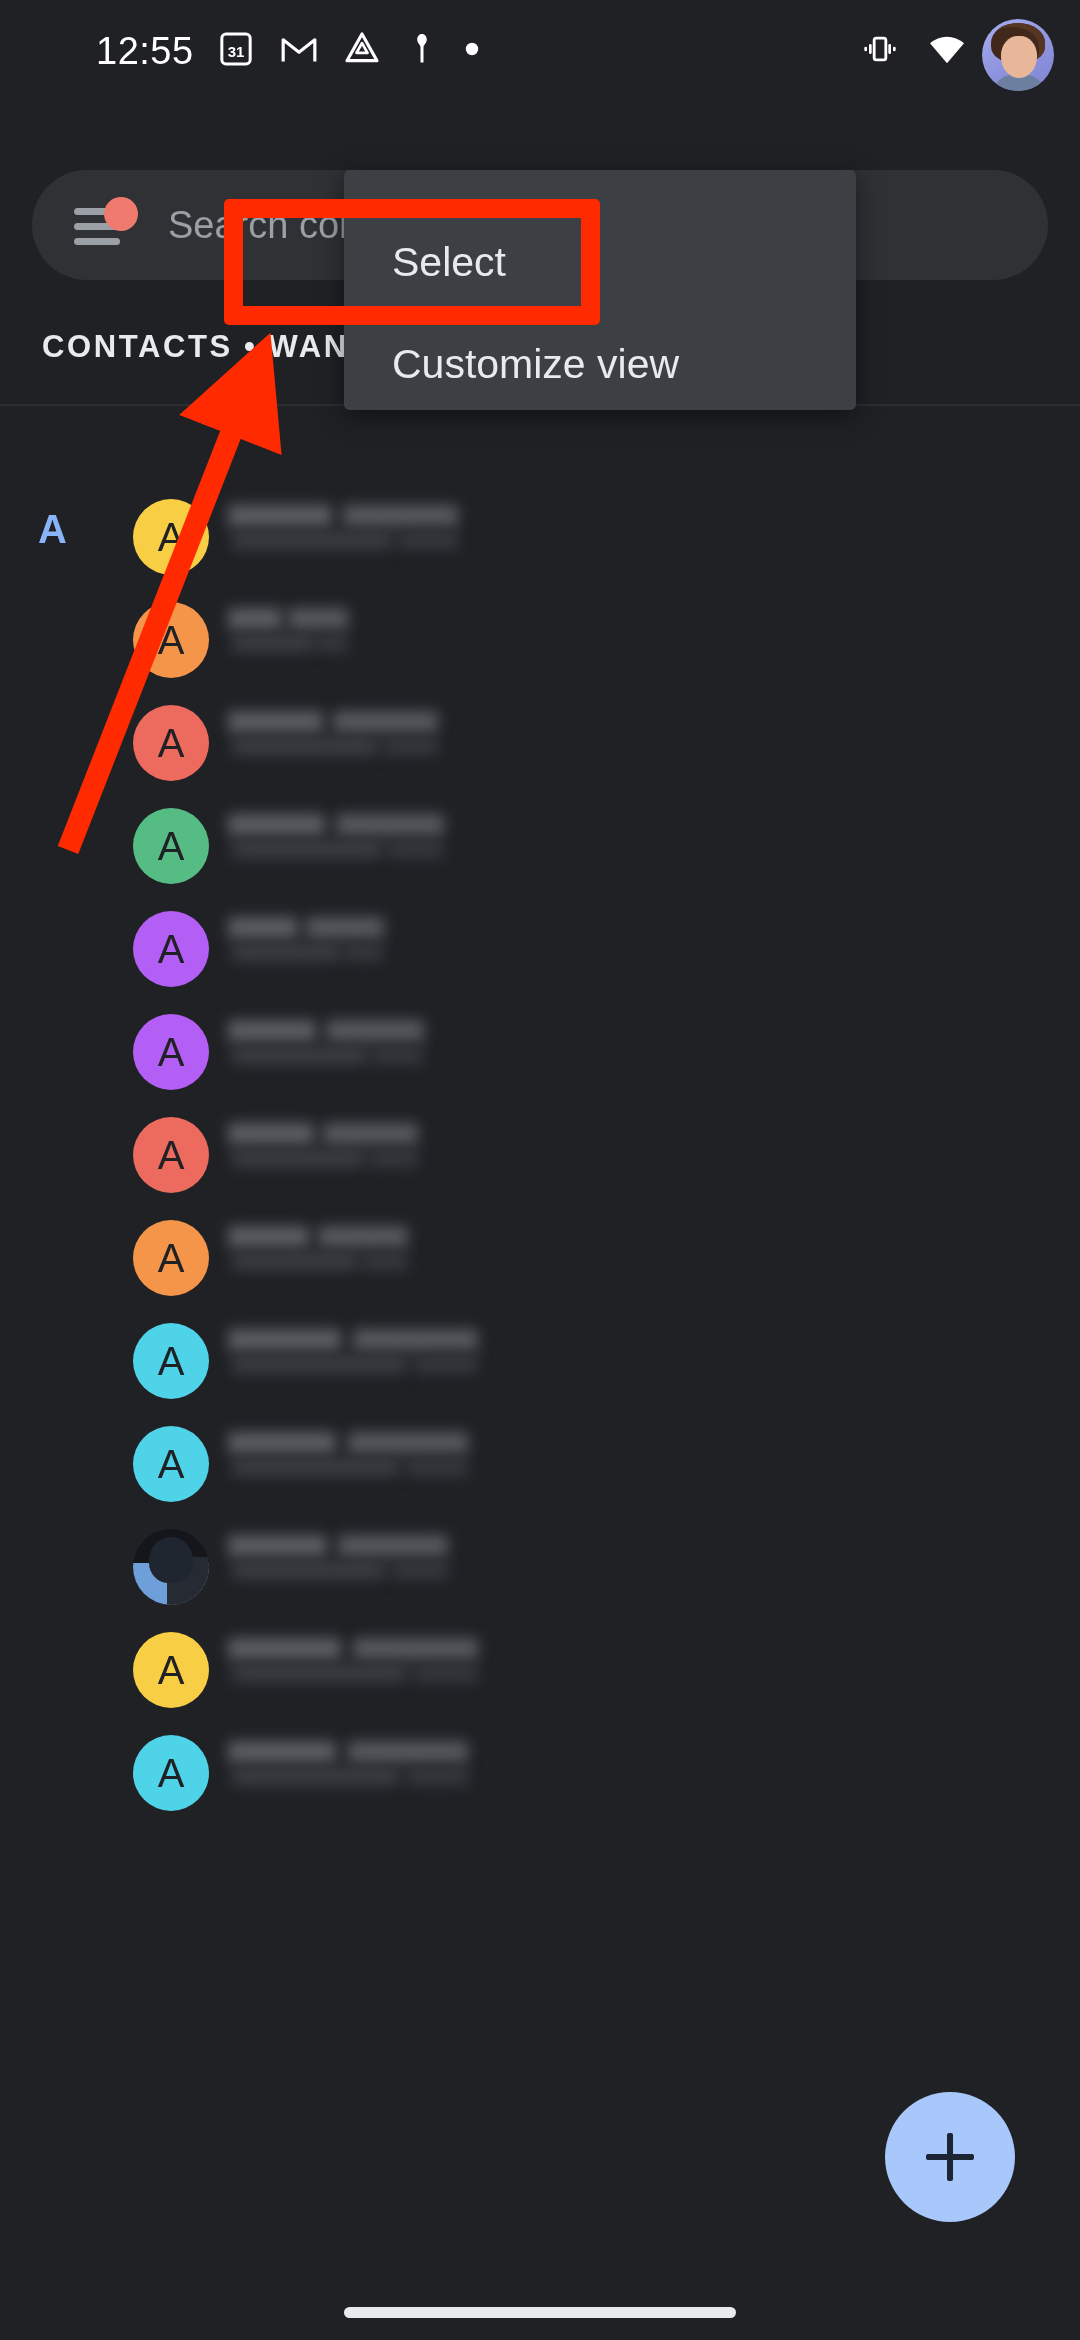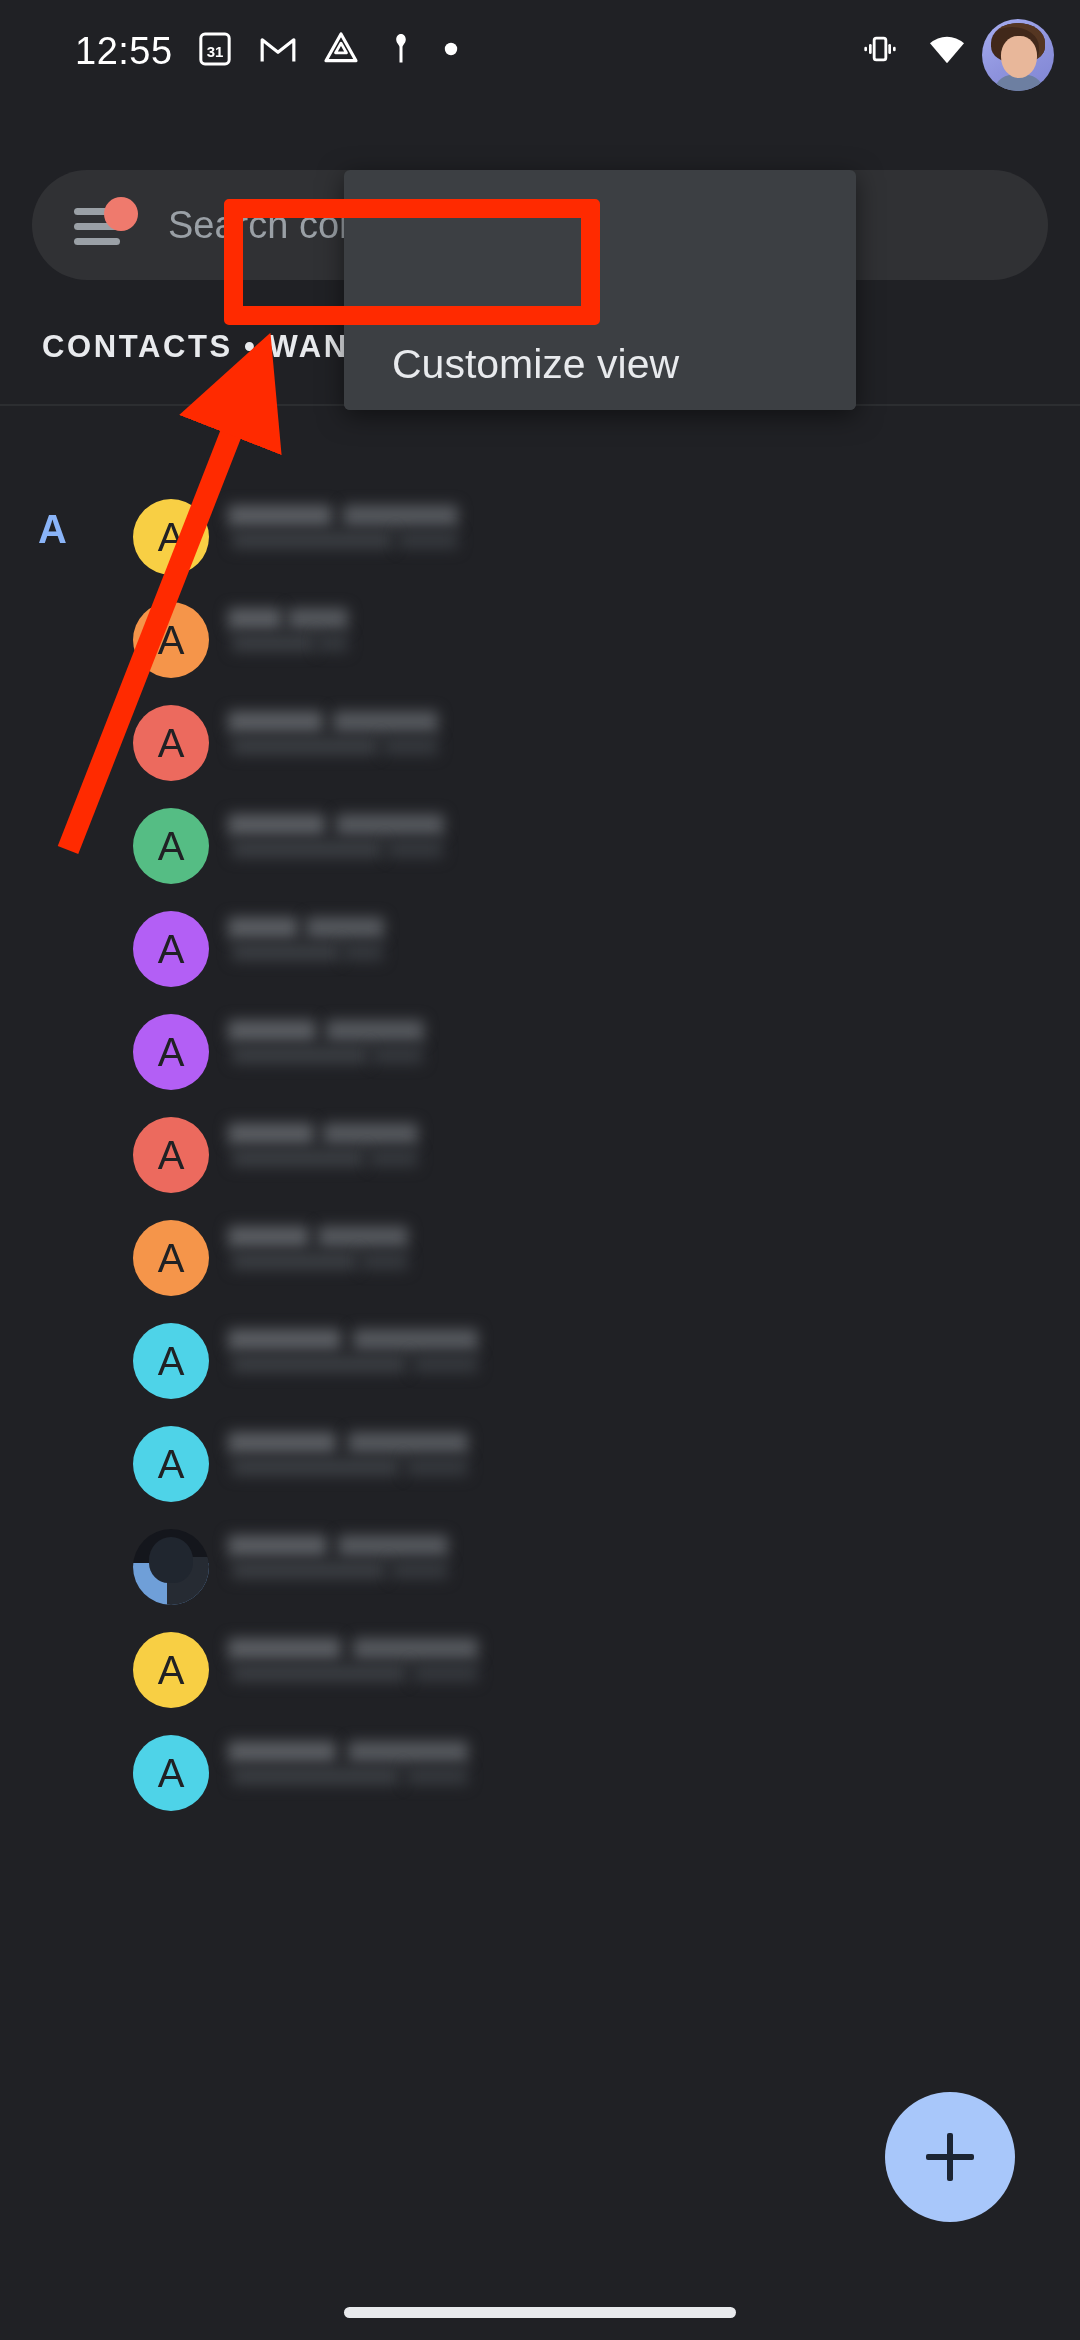--- a/index.html
+++ b/index.html
@@ -14,21 +14,21 @@
   }
 
   
   #status-bar{
     position:absolute; left:0; top:0; width:1080px; height:102px;
     background:#202125;
     display:flex; align-items:center;
   }
   #status-left{
     display:flex; align-items:center; gap:22px;
-    margin-left:75px;
+    margin-left:96px;
   }
   #clock{ color:#fff; font-size:38px; letter-spacing:0.5px; font-weight:400; }
   .sicon{ display:inline-block; }
   #status-right{
     position:absolute; right:52px; top:0; height:102px;
     display:flex; align-items:center; gap:26px;
   }
 
   
   #search-bar{
@@ -398,20 +398,23 @@
       </div>
     </div>
   </div>
 
 <div id="fab">
   <span class="plus-h"></span>
   <span class="plus-v"></span>
 </div>
 
 <div id="popup-menu">
+    <div class="menu-item" style="top: 48px;">
+      <span>Select</span>
+    </div>
     <div class="menu-item" style="top: 148px;">
       <span>Select all</span>
     </div>
   </div>
 <div id="popup-menu-lower">
     <div class="menu-item" style="top: 2px;">
       <span>Customize view</span>
     </div>
   </div>
 

